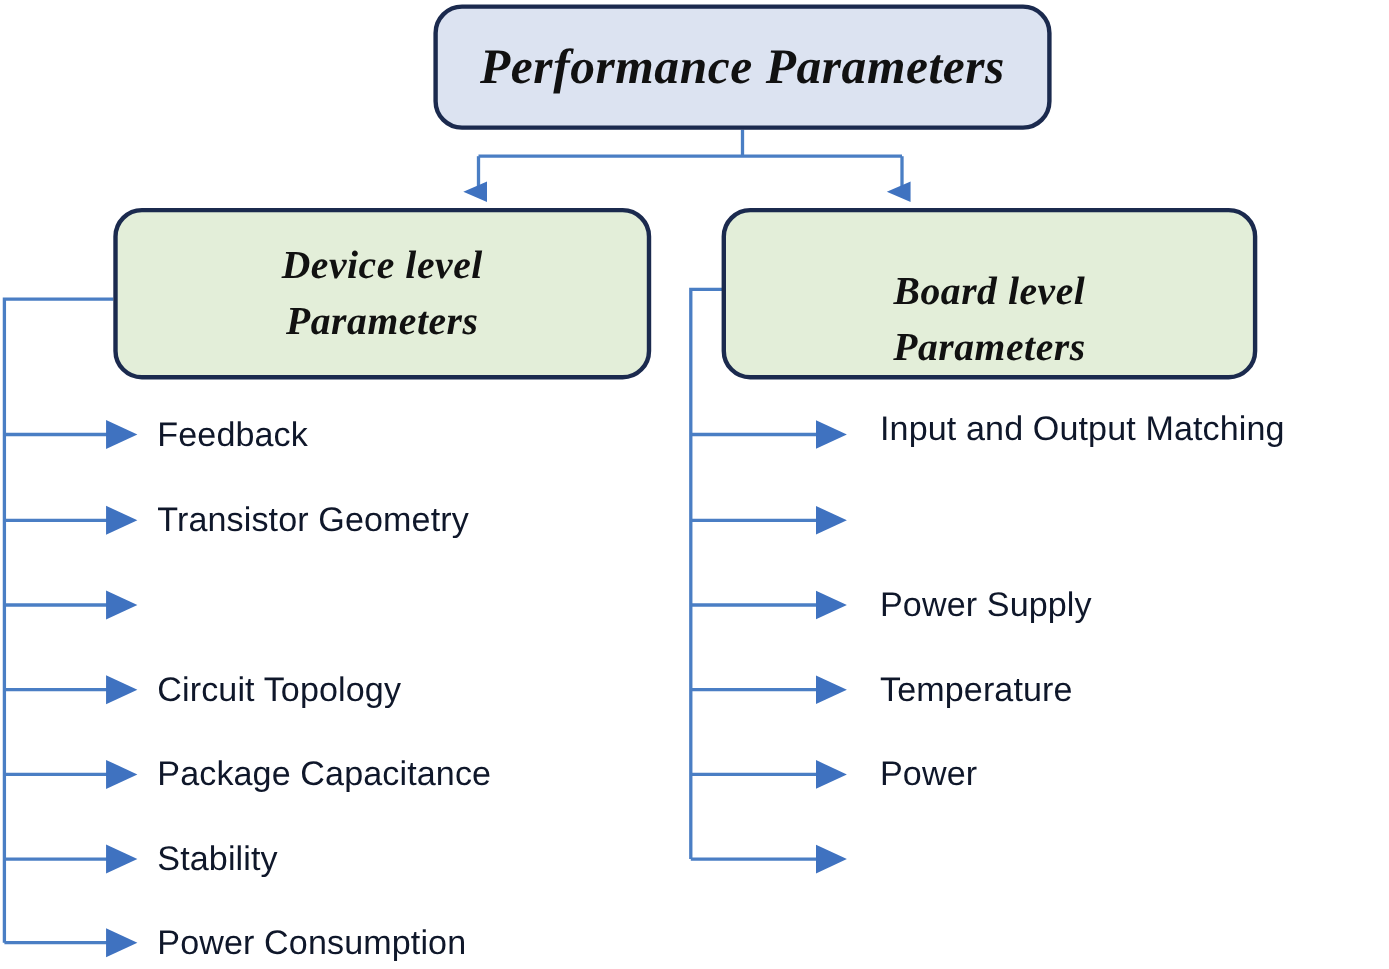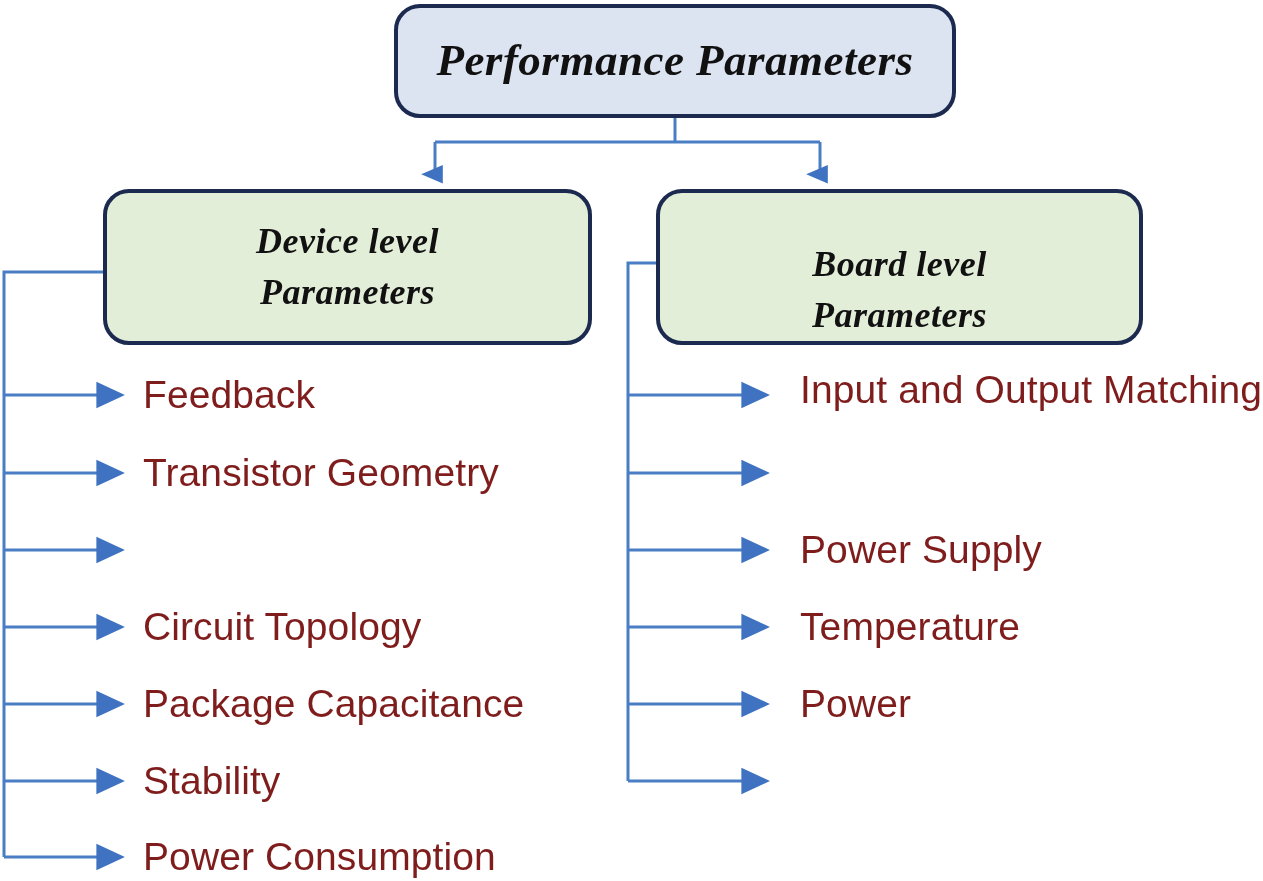--- a/index.html
+++ b/index.html
@@ -62,22 +62,22 @@
 
   .node-label-lines {
     display: block;
   }
   .node-label-lines .ln2 { display: block; }
 
   
   .leaf {
     position: absolute;
     font-family: "Liberation Sans", sans-serif;
-    font-size: 39px;
-    color: #7f1d1d;
+    font-size: 31px;
+    color: #0f172a;
     white-space: nowrap;
     transform: translateY(-50%);
     letter-spacing: 0.1px;
   }
   .leaf-left  { left: 143px; }
   .leaf-right { left: 800px; }
 </style>
 </head>
 <body>
 

